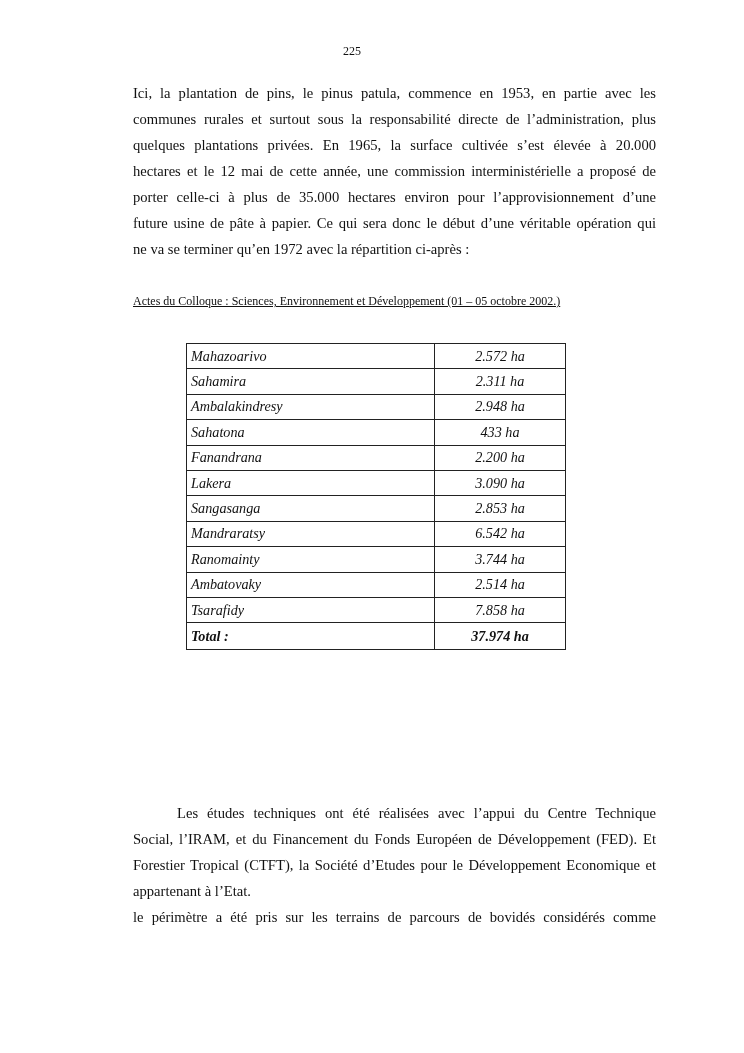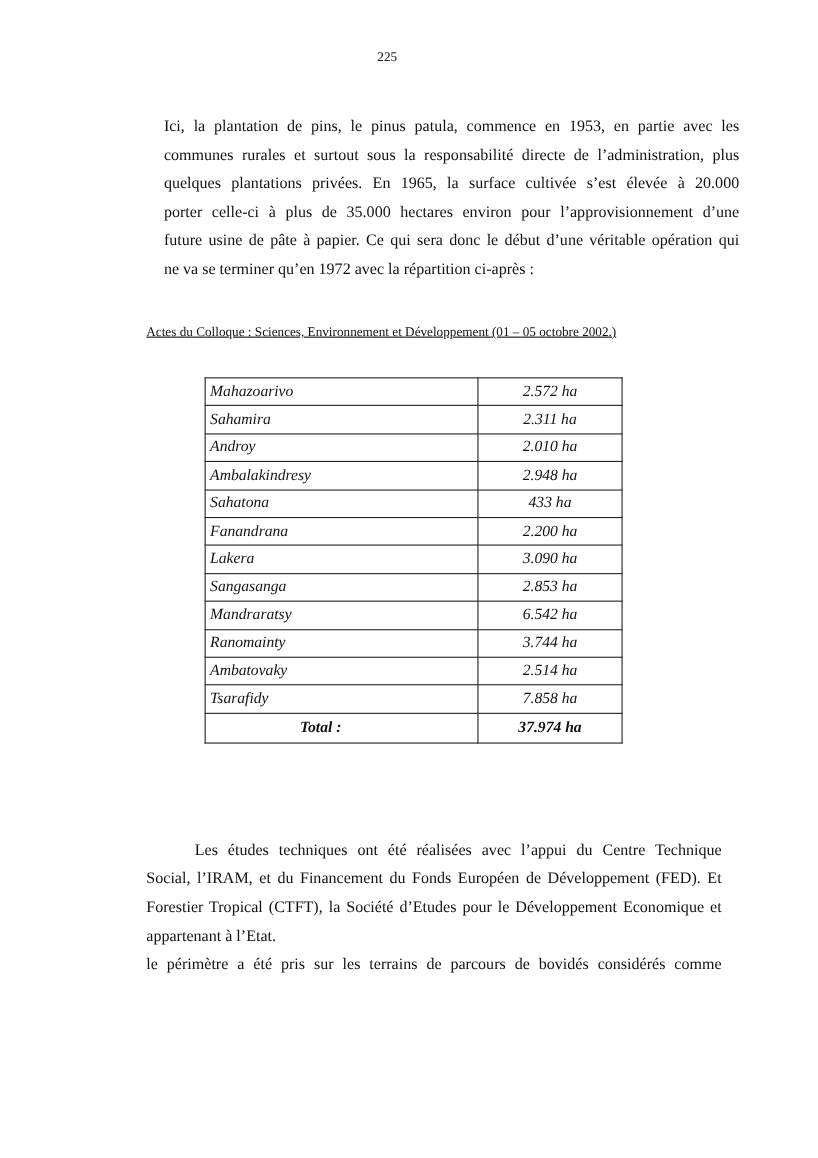--- a/index.html
+++ b/index.html
@@ -12,68 +12,65 @@
       position: absolute; top: 44px; left: 0; width: 704px;
       text-align: center; font-size: 12px;
     }
     .para {
       position: absolute; left: 133px; width: 523px;
       font-size: 14.6px; line-height: 26px;
       text-align: justify; margin: 0;
     }
     .para .line { display: block; text-align: justify; text-align-last: justify; white-space: nowrap; }
     .para .line.last { text-align-last: left; }
-    #para1 { top: 102px; margin-left: 16px; }
+    #para1 { top: 80px; }
     .citation {
       position: absolute; left: 133px; top: 294px;
       font-size: 12px; white-space: nowrap; text-decoration: underline;
     }
     table.dist {
       position: absolute; left: 186px; top: 343px;
       border-collapse: collapse; font-size: 14.2px;
     }
     table.dist td {
       border: 1px solid #222; height: 25.4px; padding: 0 4px; box-sizing: border-box; font-style: italic;
     }
     table.dist td.name { width: 248px; }
     table.dist td.val { width: 131px; text-align: center; }
     table.dist tr.total td { height: 27px; font-weight: bold; }
-    table.dist tr.total td.tlabel { text-align: center; padding-right: 42px; margin-left: 36px; }
-    #para2 { top: 760px; }
+    table.dist tr.total td.tlabel { text-align: left; padding-right: 42px; margin-left: 36px; }
+    #para2 { top: 800px; }
     .indent { display: inline-block; width: 44px; }
   </style>
 </head>
 <body>
 
 <div class="page-number">225</div>
 
 <div class="para" id="para1">
   <span class="line">Ici, la plantation de pins, le pinus patula, commence en 1953, en partie avec les</span>
   <span class="line">communes rurales et surtout sous la responsabilité directe de l’administration, plus</span>
   <span class="line">quelques plantations privées. En 1965, la surface cultivée s’est élevée à 20.000</span>
+  <span class="line">hectares et le 12 mai de cette année, une commission interministérielle a proposé de</span>
   <span class="line">porter celle-ci à plus de 35.000 hectares environ pour l’approvisionnement d’une</span>
   <span class="line">future usine de pâte à papier. Ce qui sera donc le début d’une véritable opération qui</span>
   <span class="line last">ne va se terminer qu’en 1972 avec la répartition ci-après :</span>
 </div>
 
 <div class="citation">Actes du Colloque : Sciences, Environnement et Développement (01 – 05 octobre 2002.)</div>
 
 <table class="dist">
   <tbody id="dist-body">
       <tr>
         <td class="name">Mahazoarivo</td>
         <td class="val">2.572 ha</td>
       </tr>
       <tr>
         <td class="name">Sahamira</td>
         <td class="val">2.311 ha</td>
-      </tr>
-      <tr>
-        <td class="name">Androy</td>
-        <td class="val">2.010 ha</td>
       </tr>
       <tr>
         <td class="name">Ambalakindresy</td>
         <td class="val">2.948 ha</td>
       </tr>
       <tr>
         <td class="name">Sahatona</td>
         <td class="val">433 ha</td>
       </tr>
       <tr>

